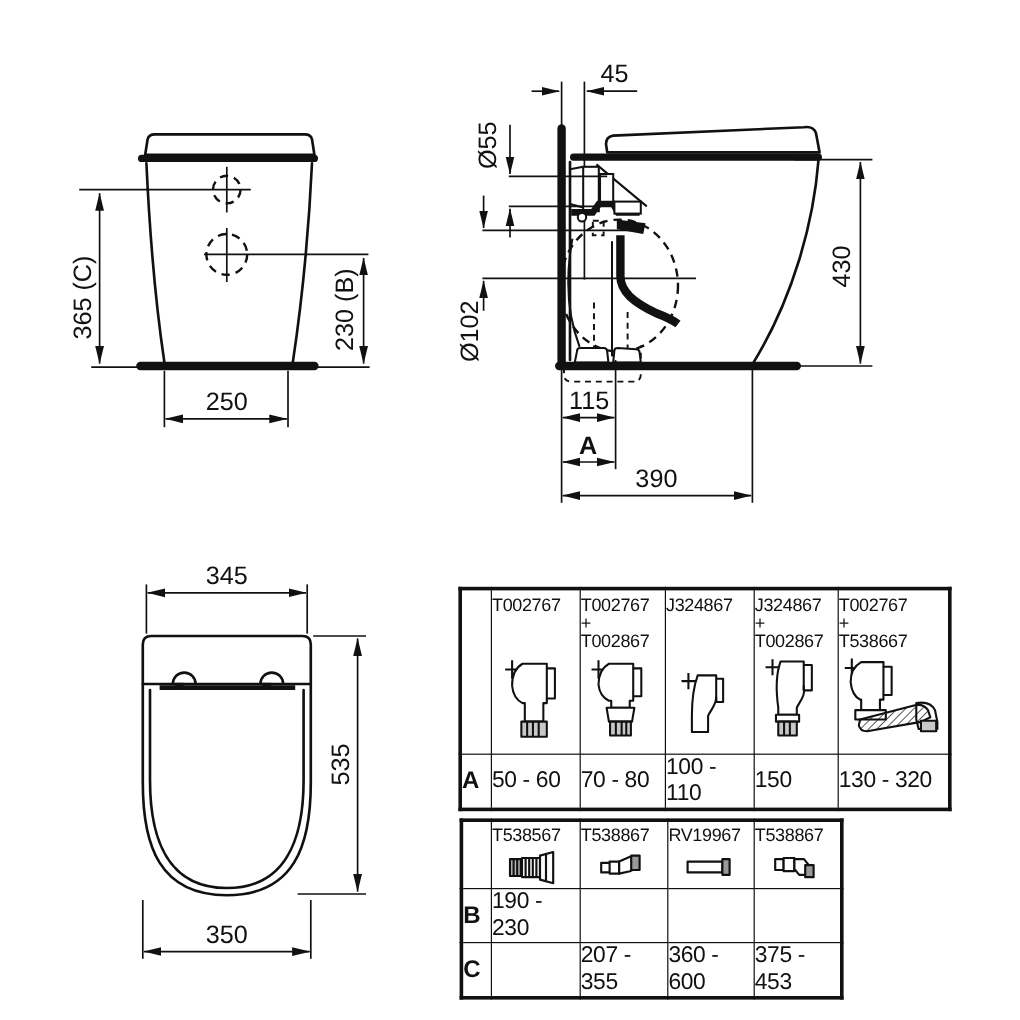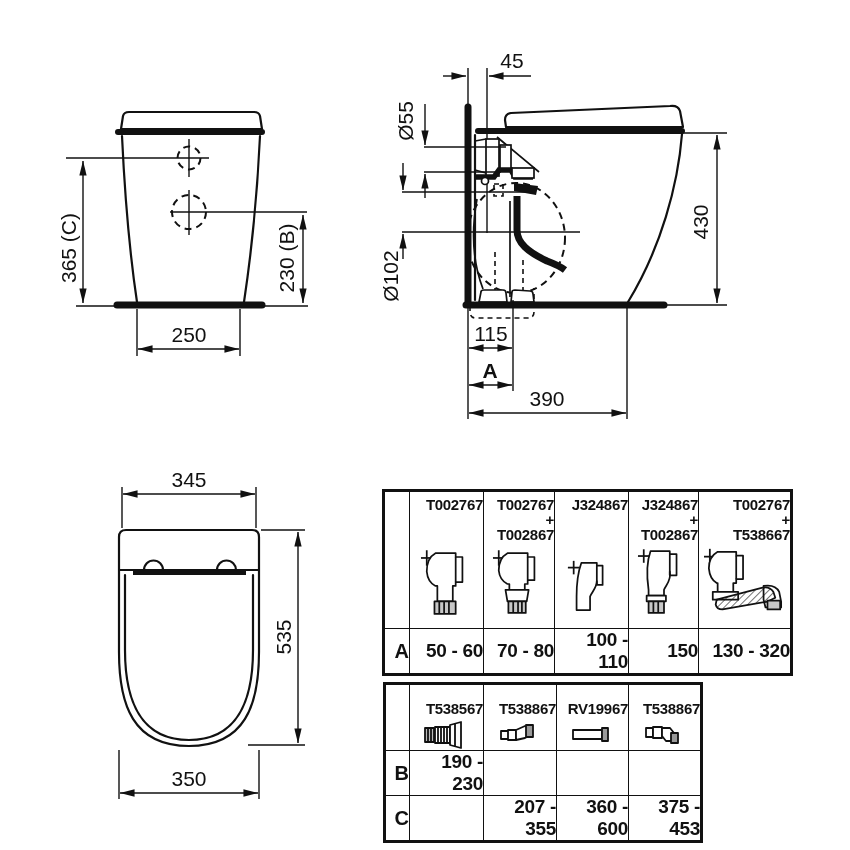--- a/index.html
+++ b/index.html
@@ -14,24 +14,24 @@
   .th{stroke:#111;stroke-width:6;stroke-linecap:round;fill:none;}
   .th2{stroke:#111;stroke-width:7;stroke-linecap:round;fill:none;}
   .thbar{stroke:#111;fill:none;stroke-linecap:butt;}
   .dash{stroke:#111;stroke-width:2;fill:none;stroke-dasharray:7 5;}
   .dash2{stroke:#111;stroke-width:1.6;fill:none;stroke-dasharray:5 4;}
   .dim{font-family:"Liberation Sans",sans-serif;font-size:21px;fill:#111;}
   .dimb{font-weight:bold;}
   
   .tbl{position:absolute;border-collapse:collapse;table-layout:fixed;background:#fff;
        border:3px solid #111;}
-  .tbl td{border:1.6px solid #111;text-align:right;vertical-align:top;padding:0;overflow:hidden;font-weight:bold;}
+  .tbl td{border:1.6px solid #111;text-align:left;vertical-align:top;padding:0;overflow:hidden;}
   .rowlbl{font-weight:bold;font-size:20px;vertical-align:middle !important;}
   .code{font-size:15px;line-height:15px;padding-top:5px;white-space:pre-line;letter-spacing:-0.3px;height:47px;}
-  .code2{font-size:15px;line-height:15px;padding-top:16px;white-space:pre-line;letter-spacing:-0.3px;height:19px;}
+  .code2{font-size:15px;line-height:15px;padding-top:4px;white-space:pre-line;letter-spacing:-0.3px;height:19px;}
   .fit{display:flex;justify-content:center;align-items:flex-start;}
   .fit svg{display:block;}
   .val{font-size:19px;letter-spacing:-0.3px;vertical-align:middle !important;}
   .iconline{stroke:#111;stroke-width:1.8;fill:none;stroke-linejoin:round;}
 </style>
 </head>
 <body>
 
 <div class="stage">
 

